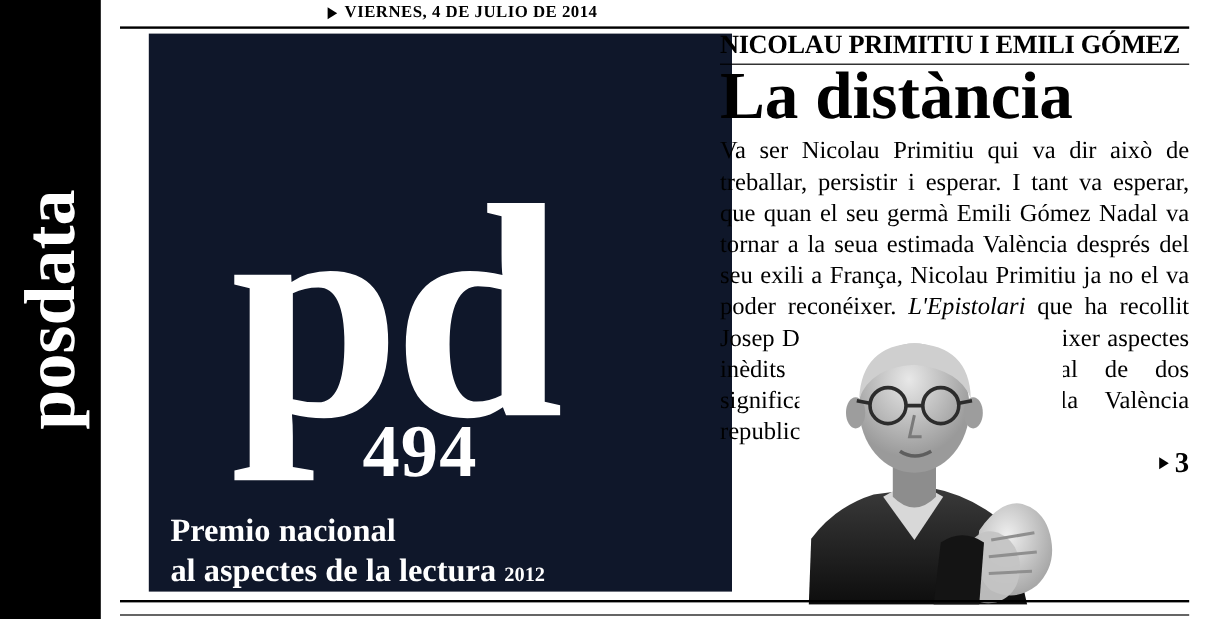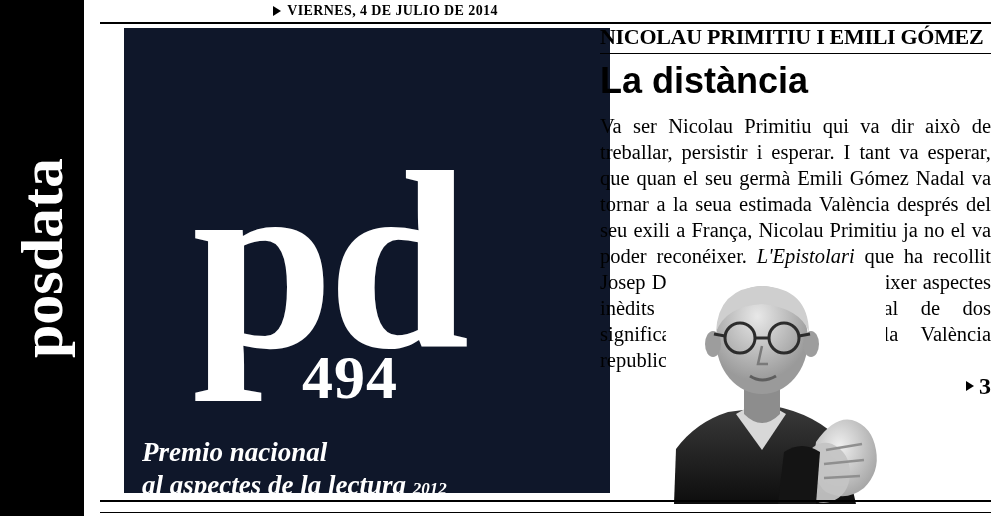--- a/index.html
+++ b/index.html
@@ -122,28 +122,27 @@
     font-family: "Liberation Serif", serif;
     font-weight: bold;
     font-size: 62px;
     line-height: 62px;
     color: #ffffff;
     letter-spacing: 1px;
   }
   .pd-caption {
     position: absolute;
     left: 18px;
-    top: 408px;
+    top: 398px;
     width: 450px;
     font-family: "Liberation Serif", serif;
     font-weight: bold;
     font-size: 27px;
     line-height: 33px;
     color: #ffffff;
-    font-style: italic;
   }
   .pd-caption .year {
     font-size: 17px;
   }
 
   
   .article {
     position: absolute;
     left: 516px;
     top: 24px;
@@ -157,23 +156,23 @@
     letter-spacing: -0.3px;
     color: #000;
     white-space: nowrap;
     font-variant: small-caps;
     text-transform: uppercase;
     border-bottom: 1px solid #000;
     padding-bottom: 3px;
     margin-bottom: 4px;
   }
   .headline {
-    font-family: Liberation Sans, sans-serif;
-    font-weight: bold;
-    font-size: 36px;
+    font-family: Liberation Serif, serif;
+    font-weight: bold;
+    font-size: 56px;
     line-height: 45px;
     color: #000;
     margin: 4px 0 10px 0;
   }
   .body-text {
     position: relative;
     font-family: "Liberation Serif", serif;
     font-size: 20.5px;
     line-height: 26px;
     color: #000;

